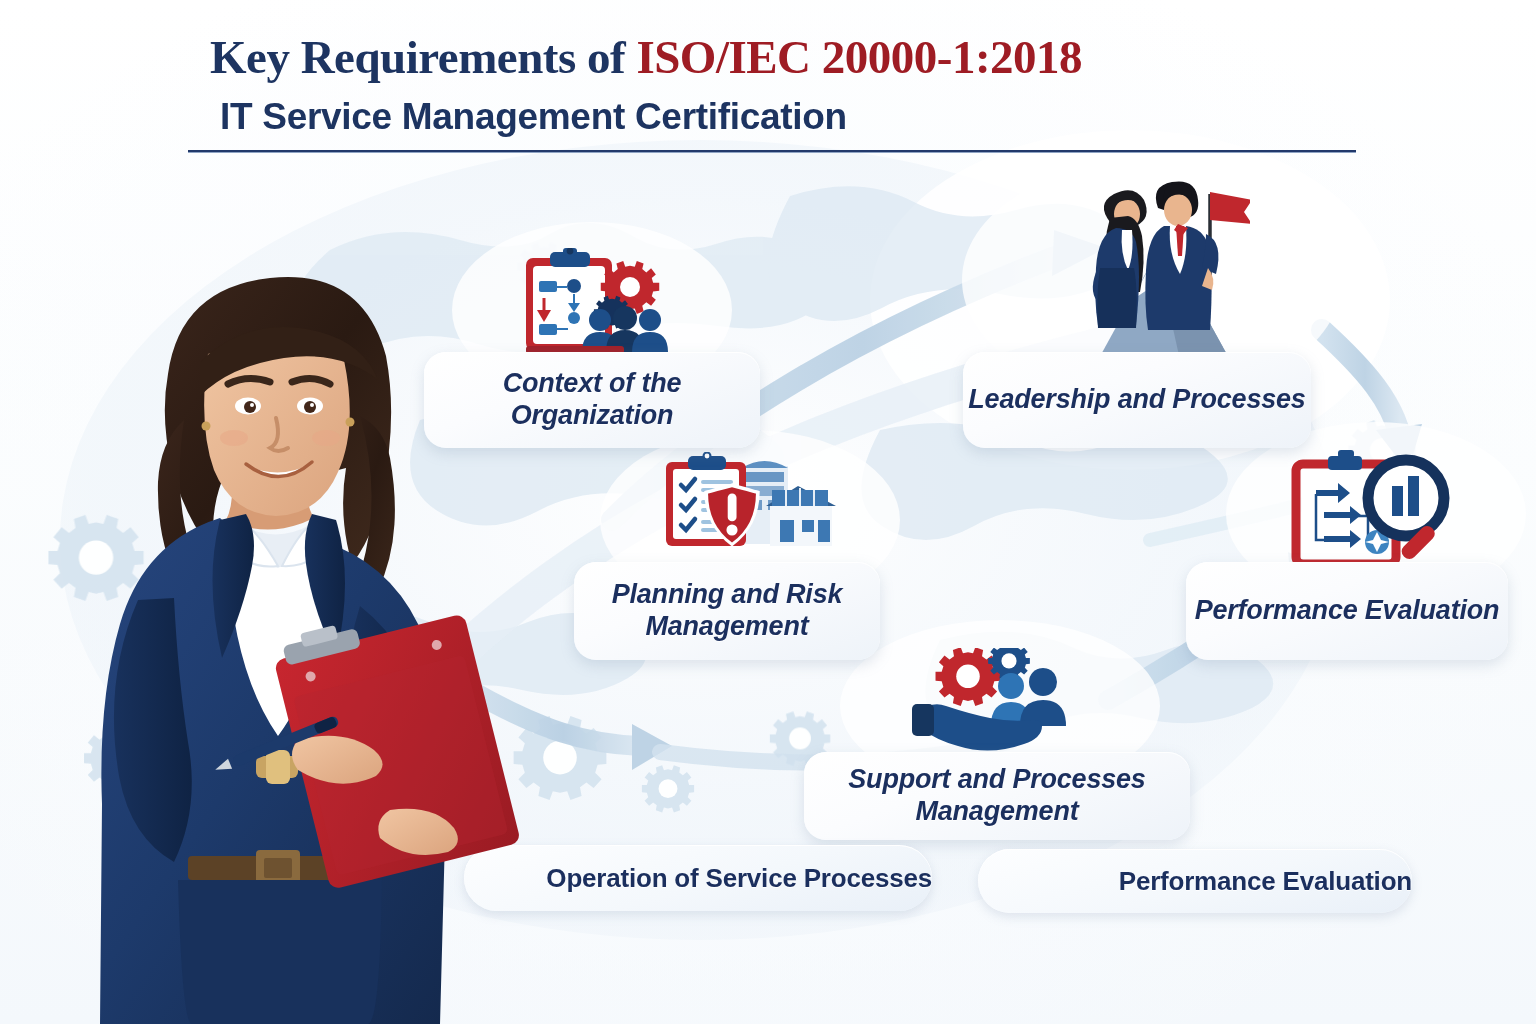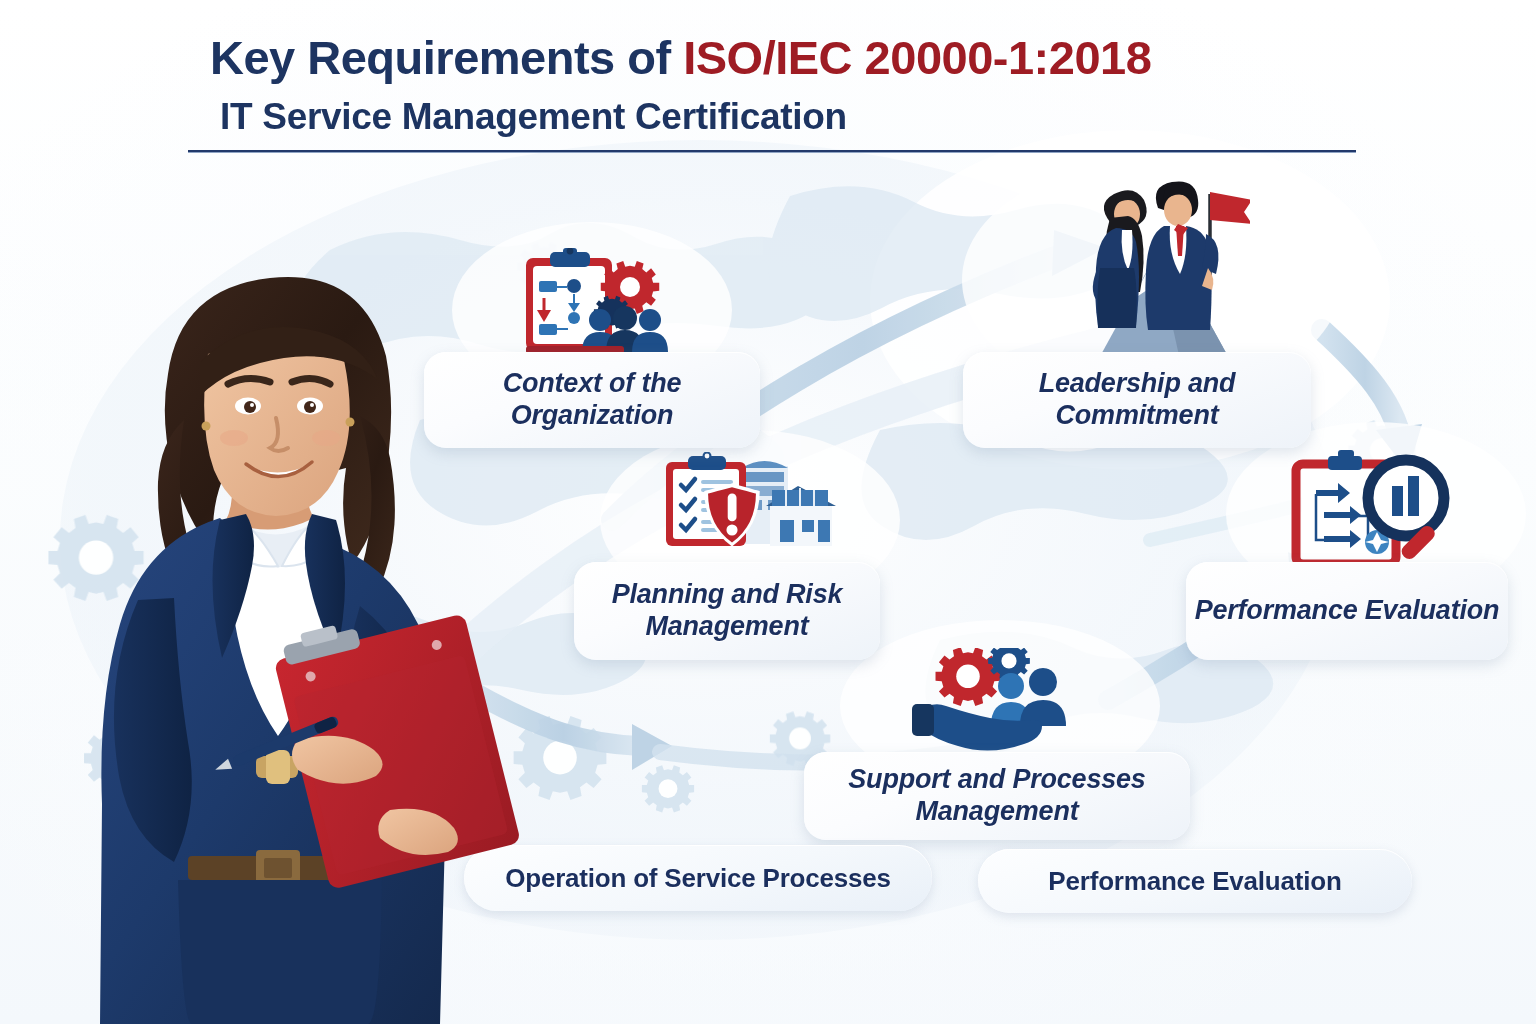--- a/index.html
+++ b/index.html
@@ -20,21 +20,21 @@
       radial-gradient(ellipse 900px 620px at 46% 52%, rgba(244,248,252,0.95) 0%, rgba(250,252,254,0.6) 60%, rgba(255,255,255,0) 100%),
       linear-gradient(180deg,#ffffff 0%,#fbfdfe 45%,#f4f8fc 100%);
   }
 
   
   #header { position:absolute; left:0; top:0; width:1536px; z-index:6; }
   #title-line1 {
     position:absolute; left:210px; top:30px;
     font-size:47px; font-weight:bold; letter-spacing:-0.5px;
     color:#1d3461; white-space:nowrap;
-    font-family:Liberation Sans, sans-serif;
+    font-family:Liberation Serif, serif;
   }
   #title-line1 .accent { color:#9e1c24; }
   #title-line2 {
     position:absolute; left:210px; top:96px;
     font-size:37px; font-weight:bold; letter-spacing:-0.3px;
     color:#1d3461; white-space:nowrap;margin-left:10px;
   }
   #title-rule {
     position:absolute; left:188px; top:150px;
     width:1168px; height:3px;
@@ -67,21 +67,21 @@
   #card-leadership   { left:963px;  top:352px; width:348px; height:96px;  }
   #card-planning     { left:574px;  top:562px; width:306px; height:98px;  }
   #card-performance  { left:1186px; top:562px; width:322px; height:98px;  }
   #card-support      { left:804px;  top:752px; width:386px; height:88px;  }
 
   .pill {
     position:absolute; z-index:4;
     border-radius:34px;
     background:linear-gradient(165deg,#fdfeff 0%,#f4f8fc 55%,#e9f0f8 100%);
     box-shadow:0 4px 11px rgba(120,140,170,0.20), 0 1px 0 rgba(255,255,255,0.95) inset;
-    display:flex; align-items:center; justify-content:center;
+    display:flex; align-items:center; justify-content:flex-end;
   }
   .pill .card-label { font-size:26px; }
   #pill-operation { left:464px;  top:845px; width:468px; height:66px; }
   #pill-perf2     { left:978px;  top:849px; width:434px; height:64px; }
 
   
   .icon-holder { position:absolute; z-index:3; }
   #icon-context     { left:508px;  top:248px;  width:170px; height:112px; }
   #icon-leadership  { left:1060px; top:178px;  width:190px; height:182px; }
   #icon-planning    { left:660px;  top:452px;  width:180px; height:118px; }
@@ -507,21 +507,21 @@
              q-34 12 -66 2 q-22 -6 -34 -16 q-8 -8 -4 -16 Z" fill="#1d4e89"></path>
     <rect x="6" y="56" width="22" height="32" rx="5" fill="#16365f"></rect>
   </svg>
 </div>
 
 <div class="card two-line" id="card-context">
   <span class="card-label">Context of the Organization</span>
 </div>
 
 <div class="card two-line" id="card-leadership">
-  <span class="card-label">Leadership and Commitment</span>
+  <span class="card-label">Leadership and Processes</span>
 </div>
 
 <div class="card two-line" id="card-planning">
   <span class="card-label">Planning and Risk Management</span>
 </div>
 
 <div class="card two-line" id="card-performance">
   <span class="card-label">Performance Evaluation</span>
 </div>
 

